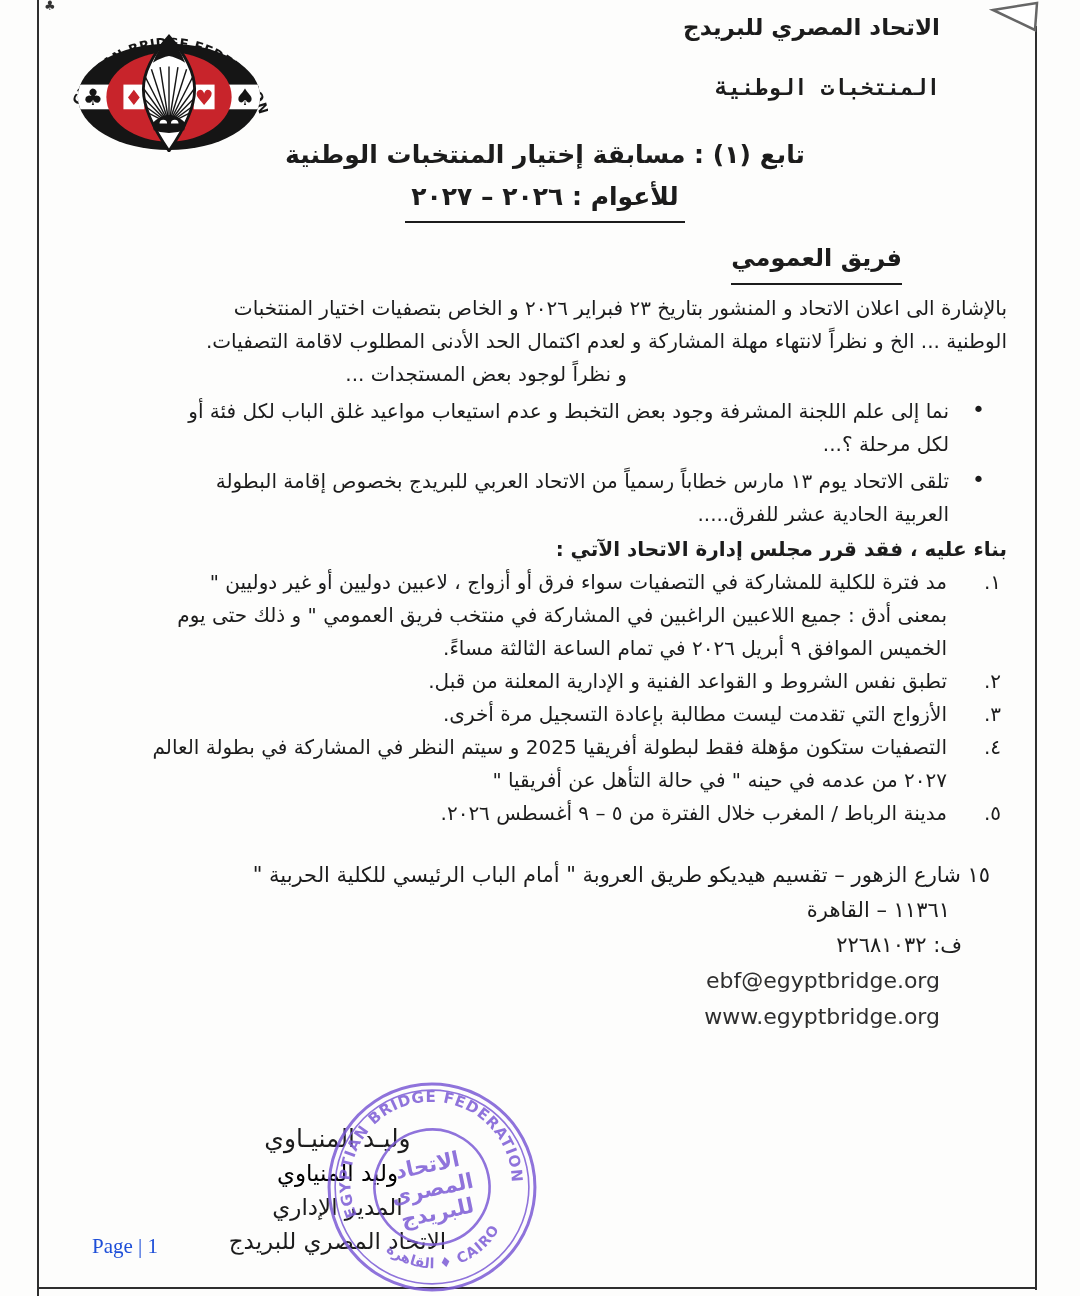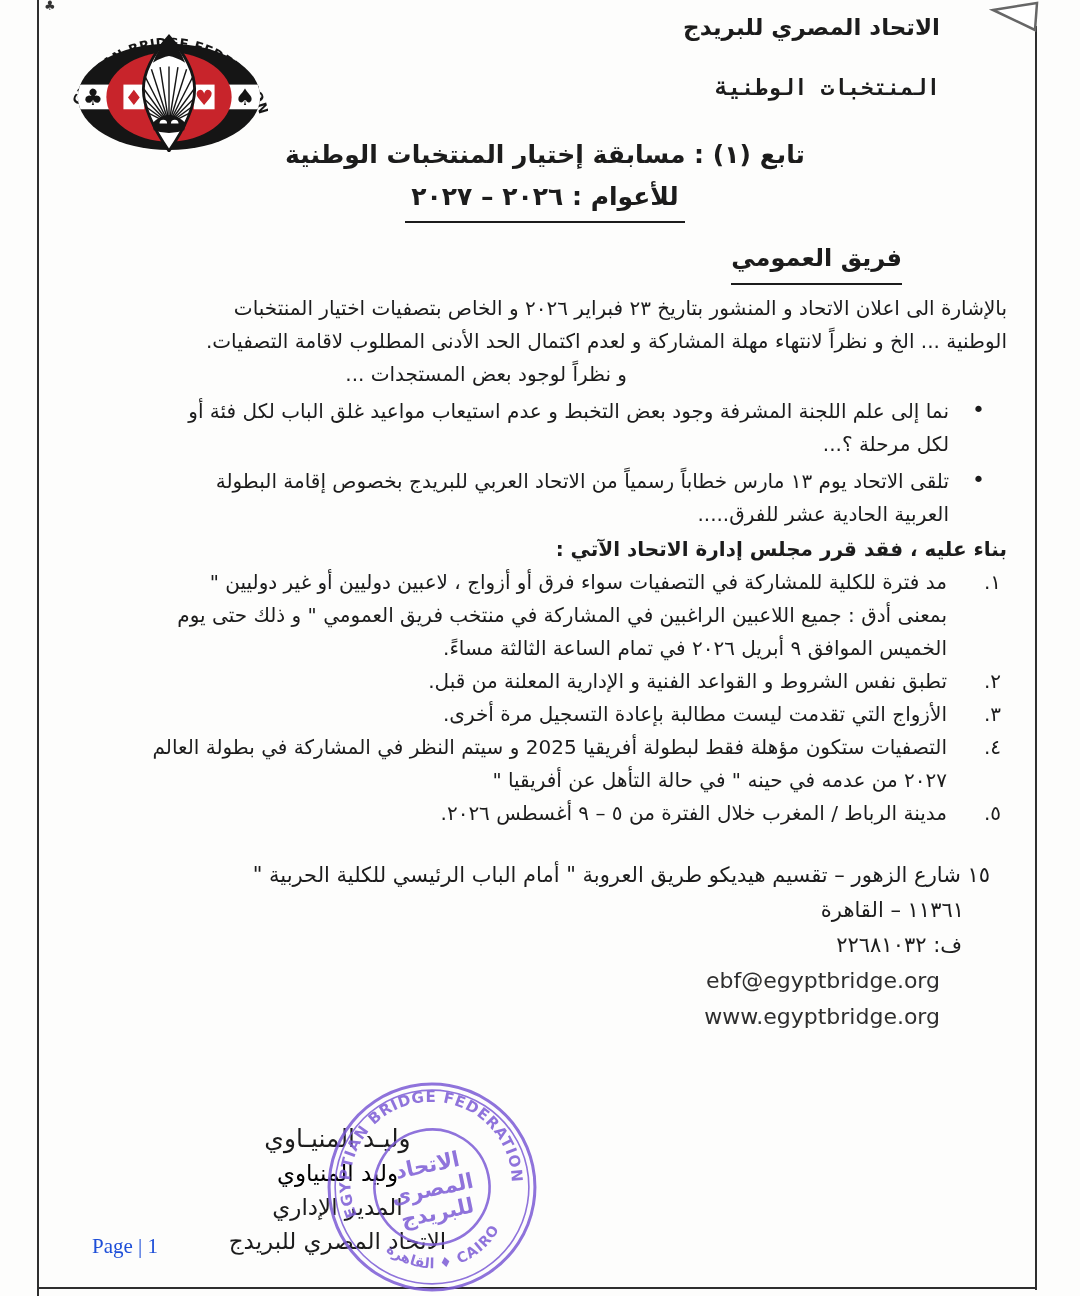--- a/index.html
+++ b/index.html
@@ -14,21 +14,21 @@
   .sec span{display:inline-block;border-bottom:2.5px solid #1c1c1c;padding-bottom:11px;}
   .bodytext{position:absolute;top:292px;right:73px;left:70px;font-size:20px;line-height:33px;text-align:right;}
   .line{white-space:nowrap;}
   .indent{margin-right:380px;}
   .bullet{position:relative;padding-right:58px;margin-top:4px;}
   .bullet .dot{position:absolute;right:22px;top:-2px;font-size:22px;}
   .dec{font-weight:bold;margin-top:2px;}
   .item{position:relative;padding-right:60px;}
   .item .num{position:absolute;right:6px;top:0;}
   .contact{position:absolute;top:858px;right:90px;left:80px;text-align:right;font-size:21px;line-height:35px;}
-  .mr1{margin-left:0;margin-right:26px;direction:ltr;}
+  .mr1{margin-left:0;margin-right:40px;direction:ltr;}
   .mr2{margin-right:14px;}
   .mr3{margin-right:28px;}
   .latin{direction:ltr;font-size:22px;line-height:36px;color:#2e2e2e;margin-right:50px;white-space:nowrap;}
   .sig{position:absolute;top:1076px;left:150px;width:375px;text-align:center;font-size:23px;line-height:34px;}
   .sig .script{font-size:25px;margin-top:46px;}
   .sig .typed{color:#000000;}
   .stampbox{position:absolute;left:318px;top:1076px;width:228px;height:222px;opacity:.85;transform:rotate(-12deg);}
   .pagenum{position:absolute;left:92px;top:1234px;font-family:"Liberation Serif",serif;font-size:21px;color:#1d4ed8;direction:ltr;}
   .logobox{position:absolute;left:70px;top:2px;width:198px;height:150px;}
   .cornerfold{position:absolute;left:985px;top:0;width:62px;height:36px;}

